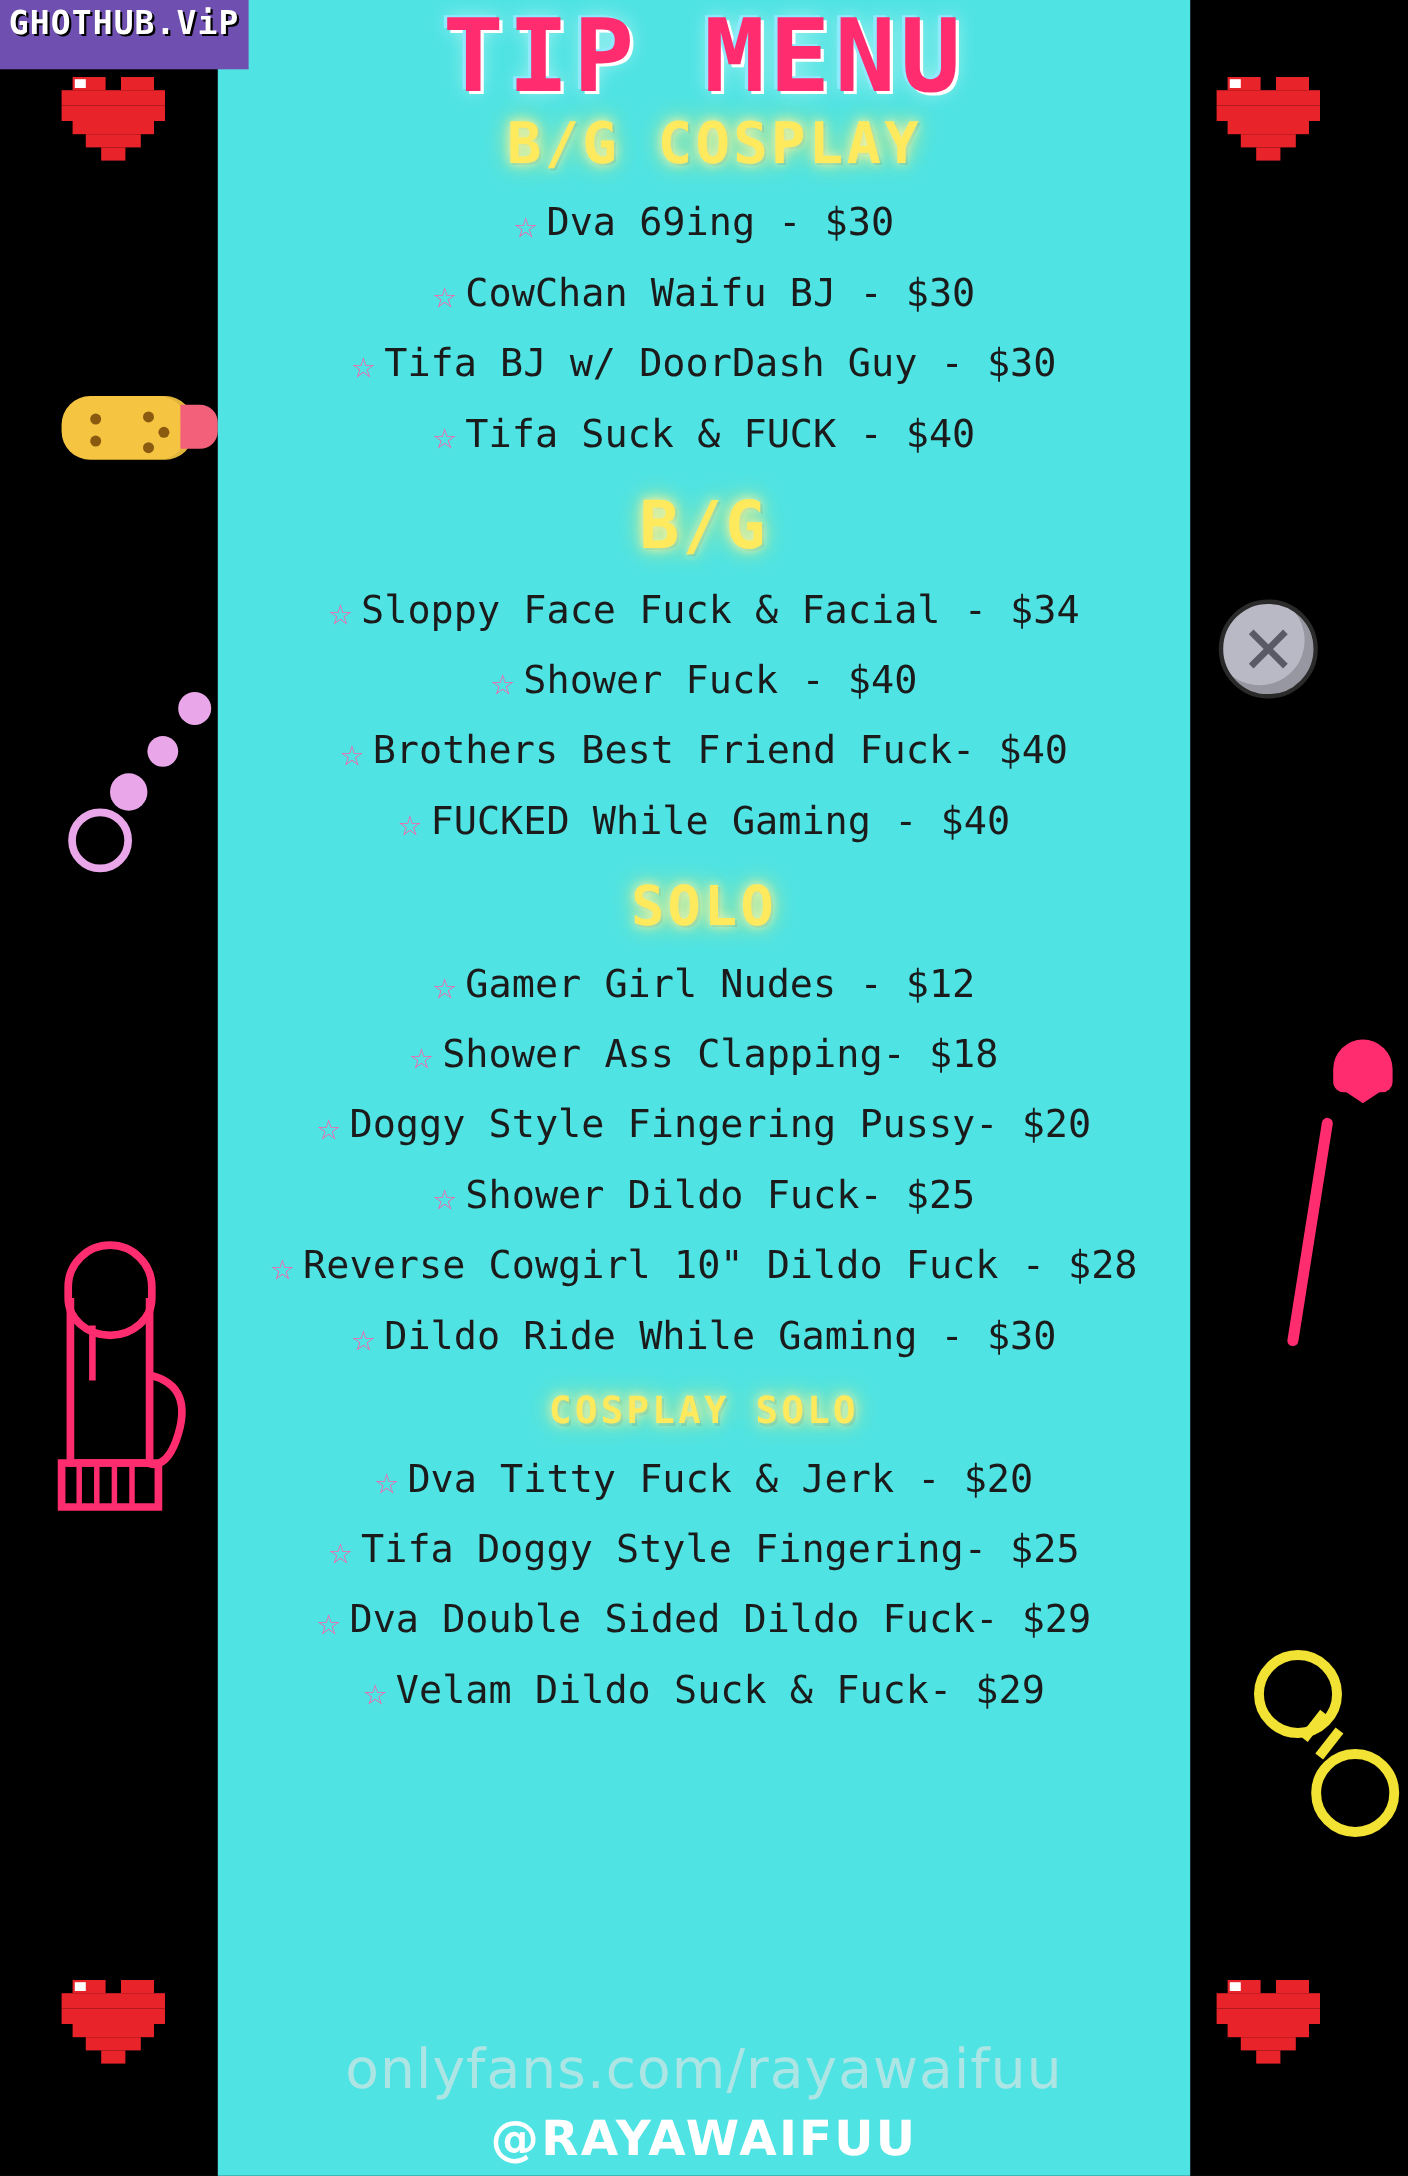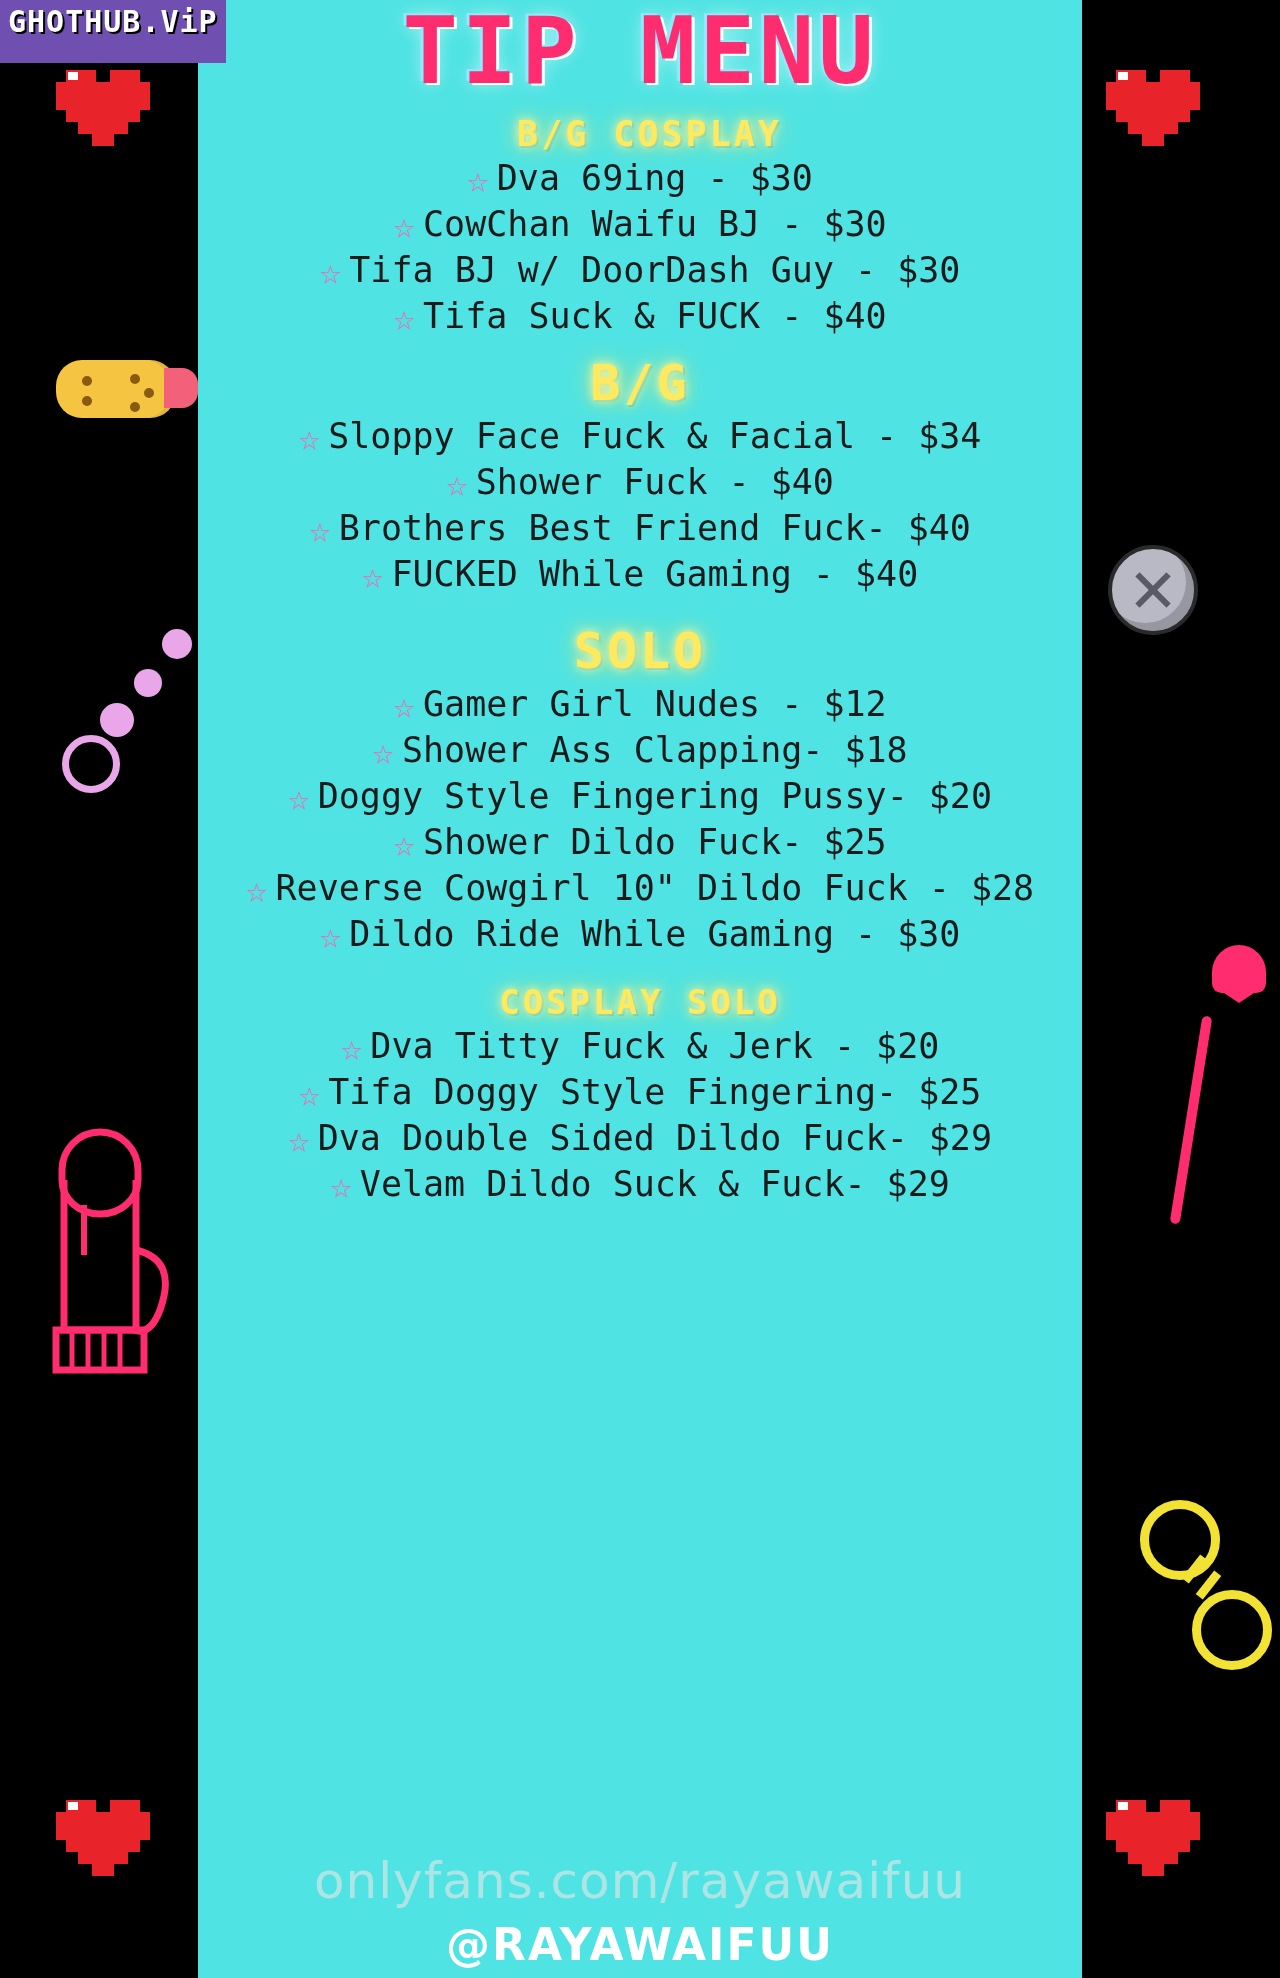--- a/index.html
+++ b/index.html
@@ -62,37 +62,37 @@
     text-align: center;
     font-family: "DejaVu Sans Mono", monospace;
     font-weight: bold;
     color: #ffe95c;
     letter-spacing: 3px;
     text-shadow:
       0 0 10px #fff7a8,
       0 0 22px #ffe95c,
       2px 2px 0 rgba(0,0,0,0.12);
   }
-  .sh-cosplay { font-size: 35px; margin-top: 16px; padding-left: 19px; }
-  .sh-bg      { font-size: 50px; margin-top: 16px; }
+  .sh-cosplay { font-size: 52px; margin-top: 3px; padding-left: 19px; }
+  .sh-bg      { font-size: 60px; margin-top: 26px; }
   .sh-solo    { font-size: 50px; margin-top: 26px; }
   .sh-cosolo  { font-size: 34px; margin-top: 26px; }
 
   ul.menu {
     list-style: none;
     margin: 0;
     padding: 0;
   }
   ul.menu li {
     text-align: center;
     color: #1b1b1b;
     font-family: "DejaVu Sans Mono", monospace;
     font-size: 35px;
     letter-spacing: 0px;
-    margin: 4px 0 0 0;
+    margin: 22px 0 0 0;
     white-space: nowrap;
   }
   .star {
     color: #ff5ea8;
     font-size: 36px;
     margin-right: 8px;
     display: inline-block;
     vertical-align: -2px;
   }
 

